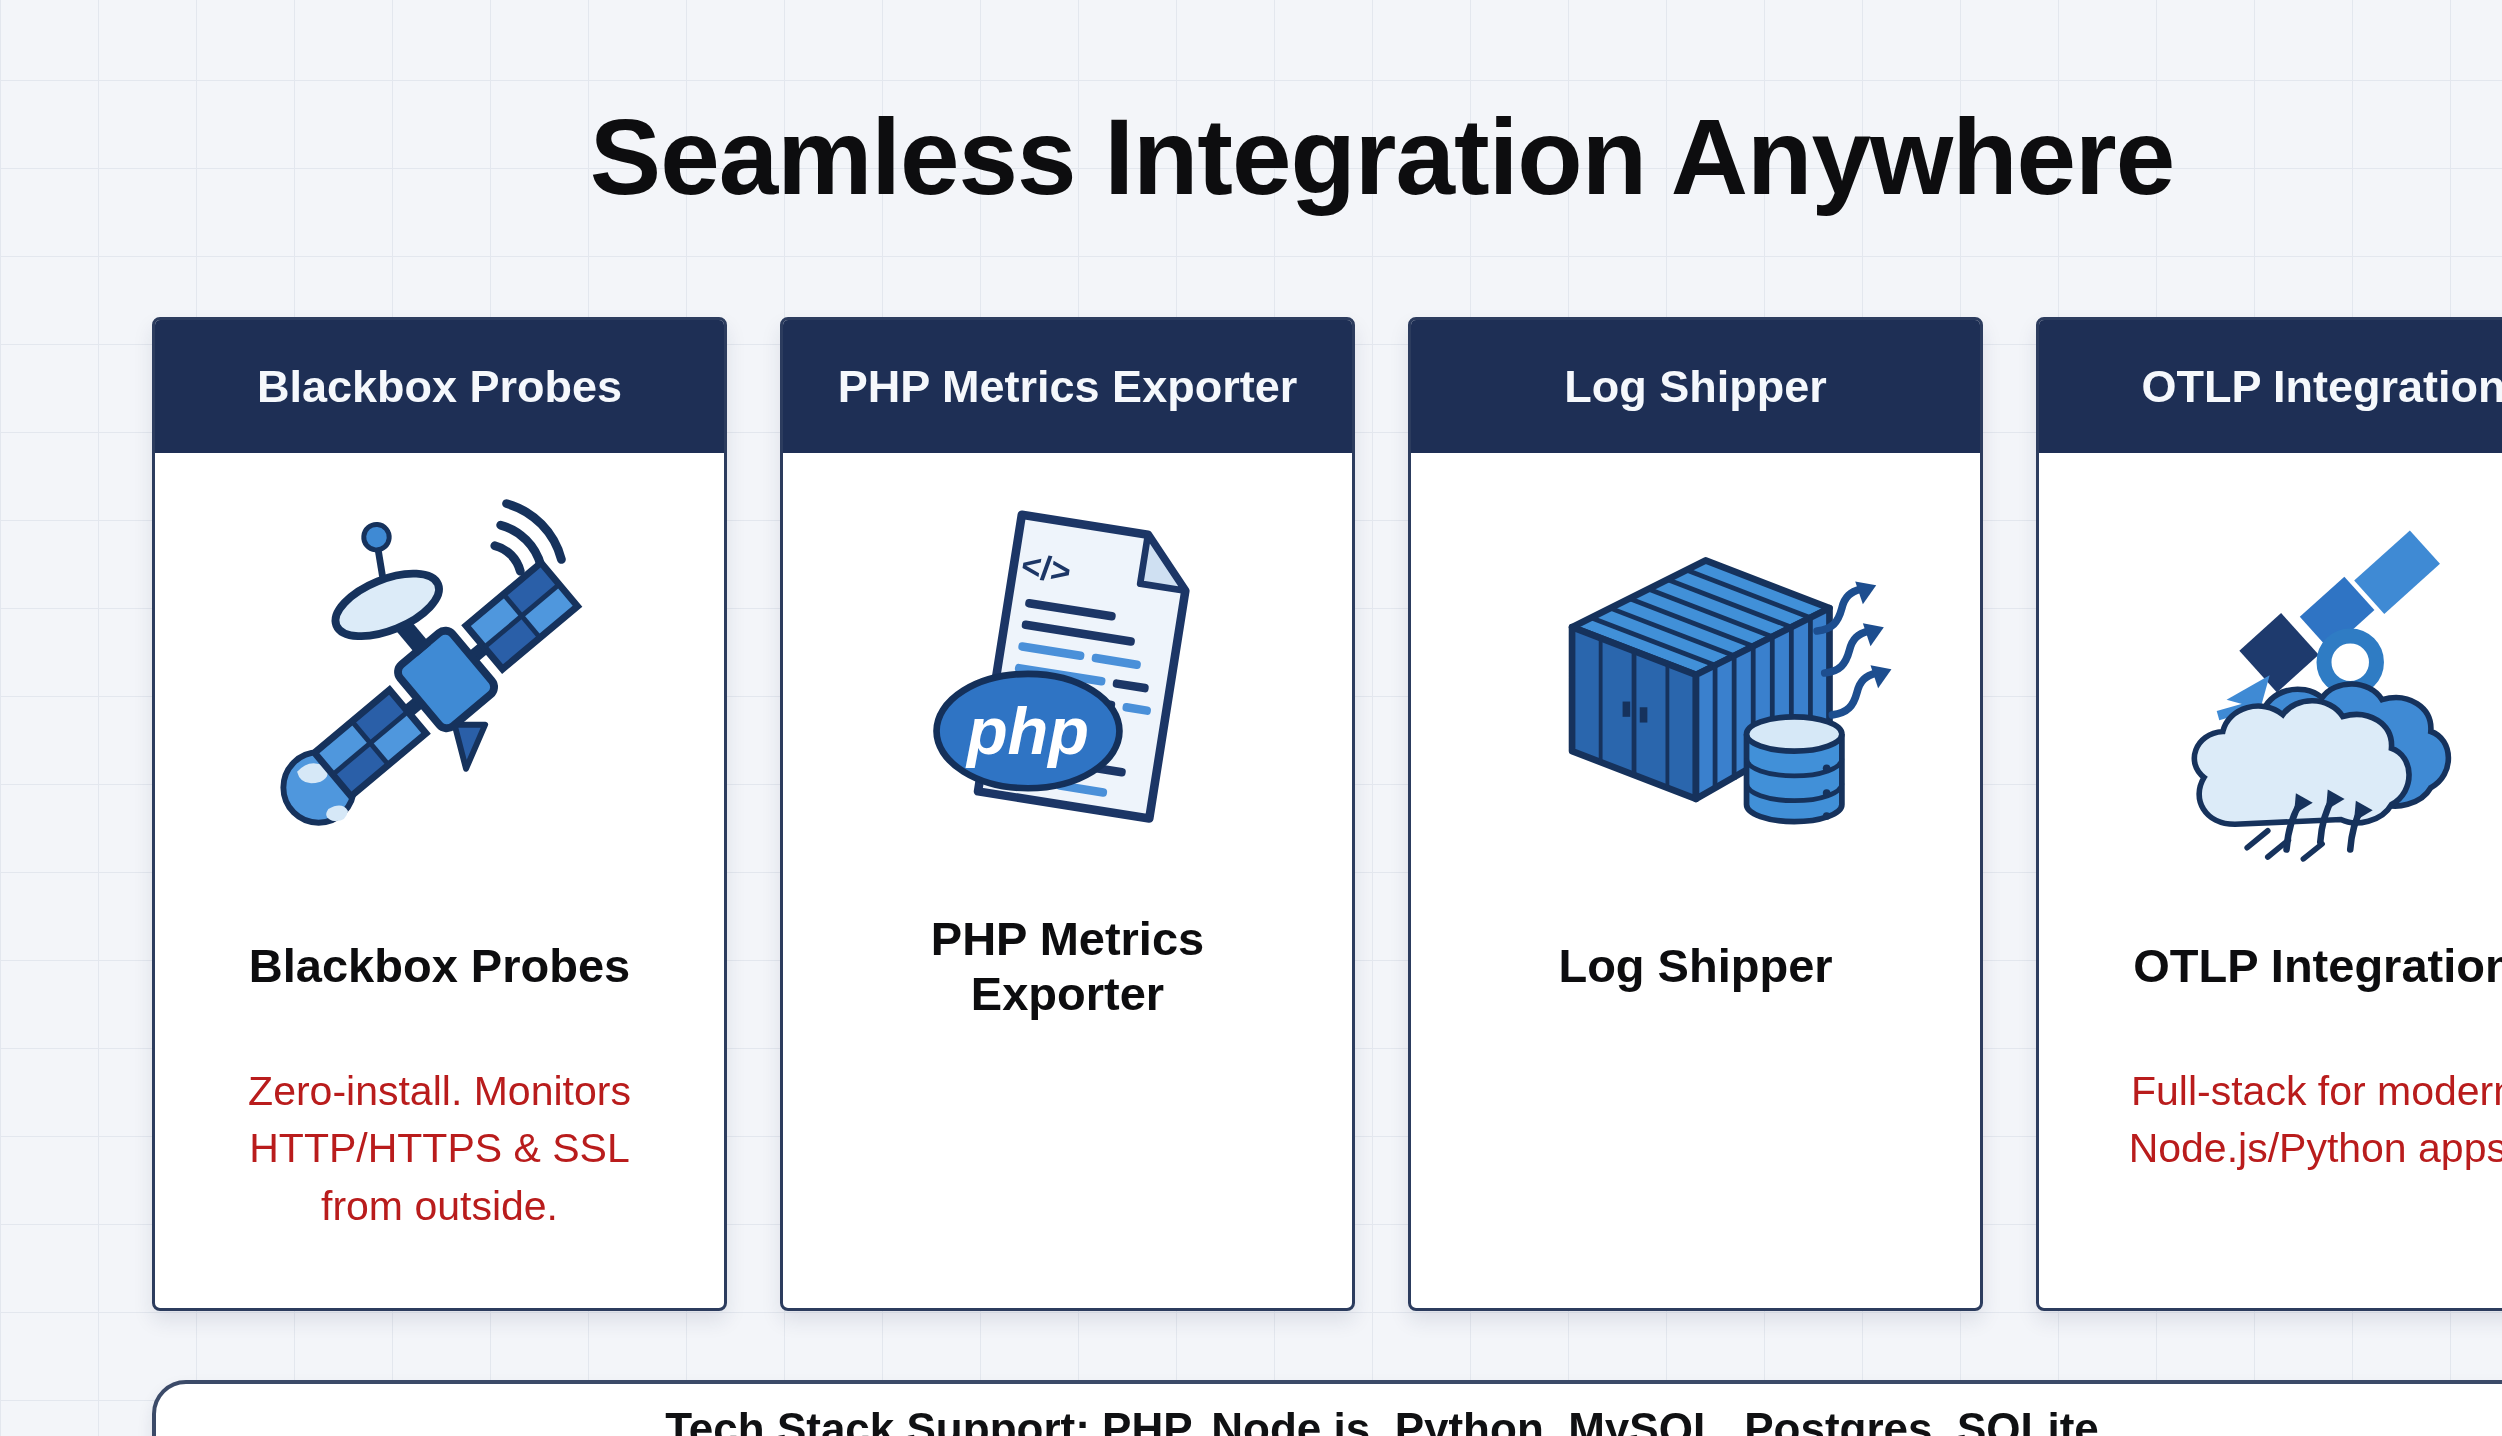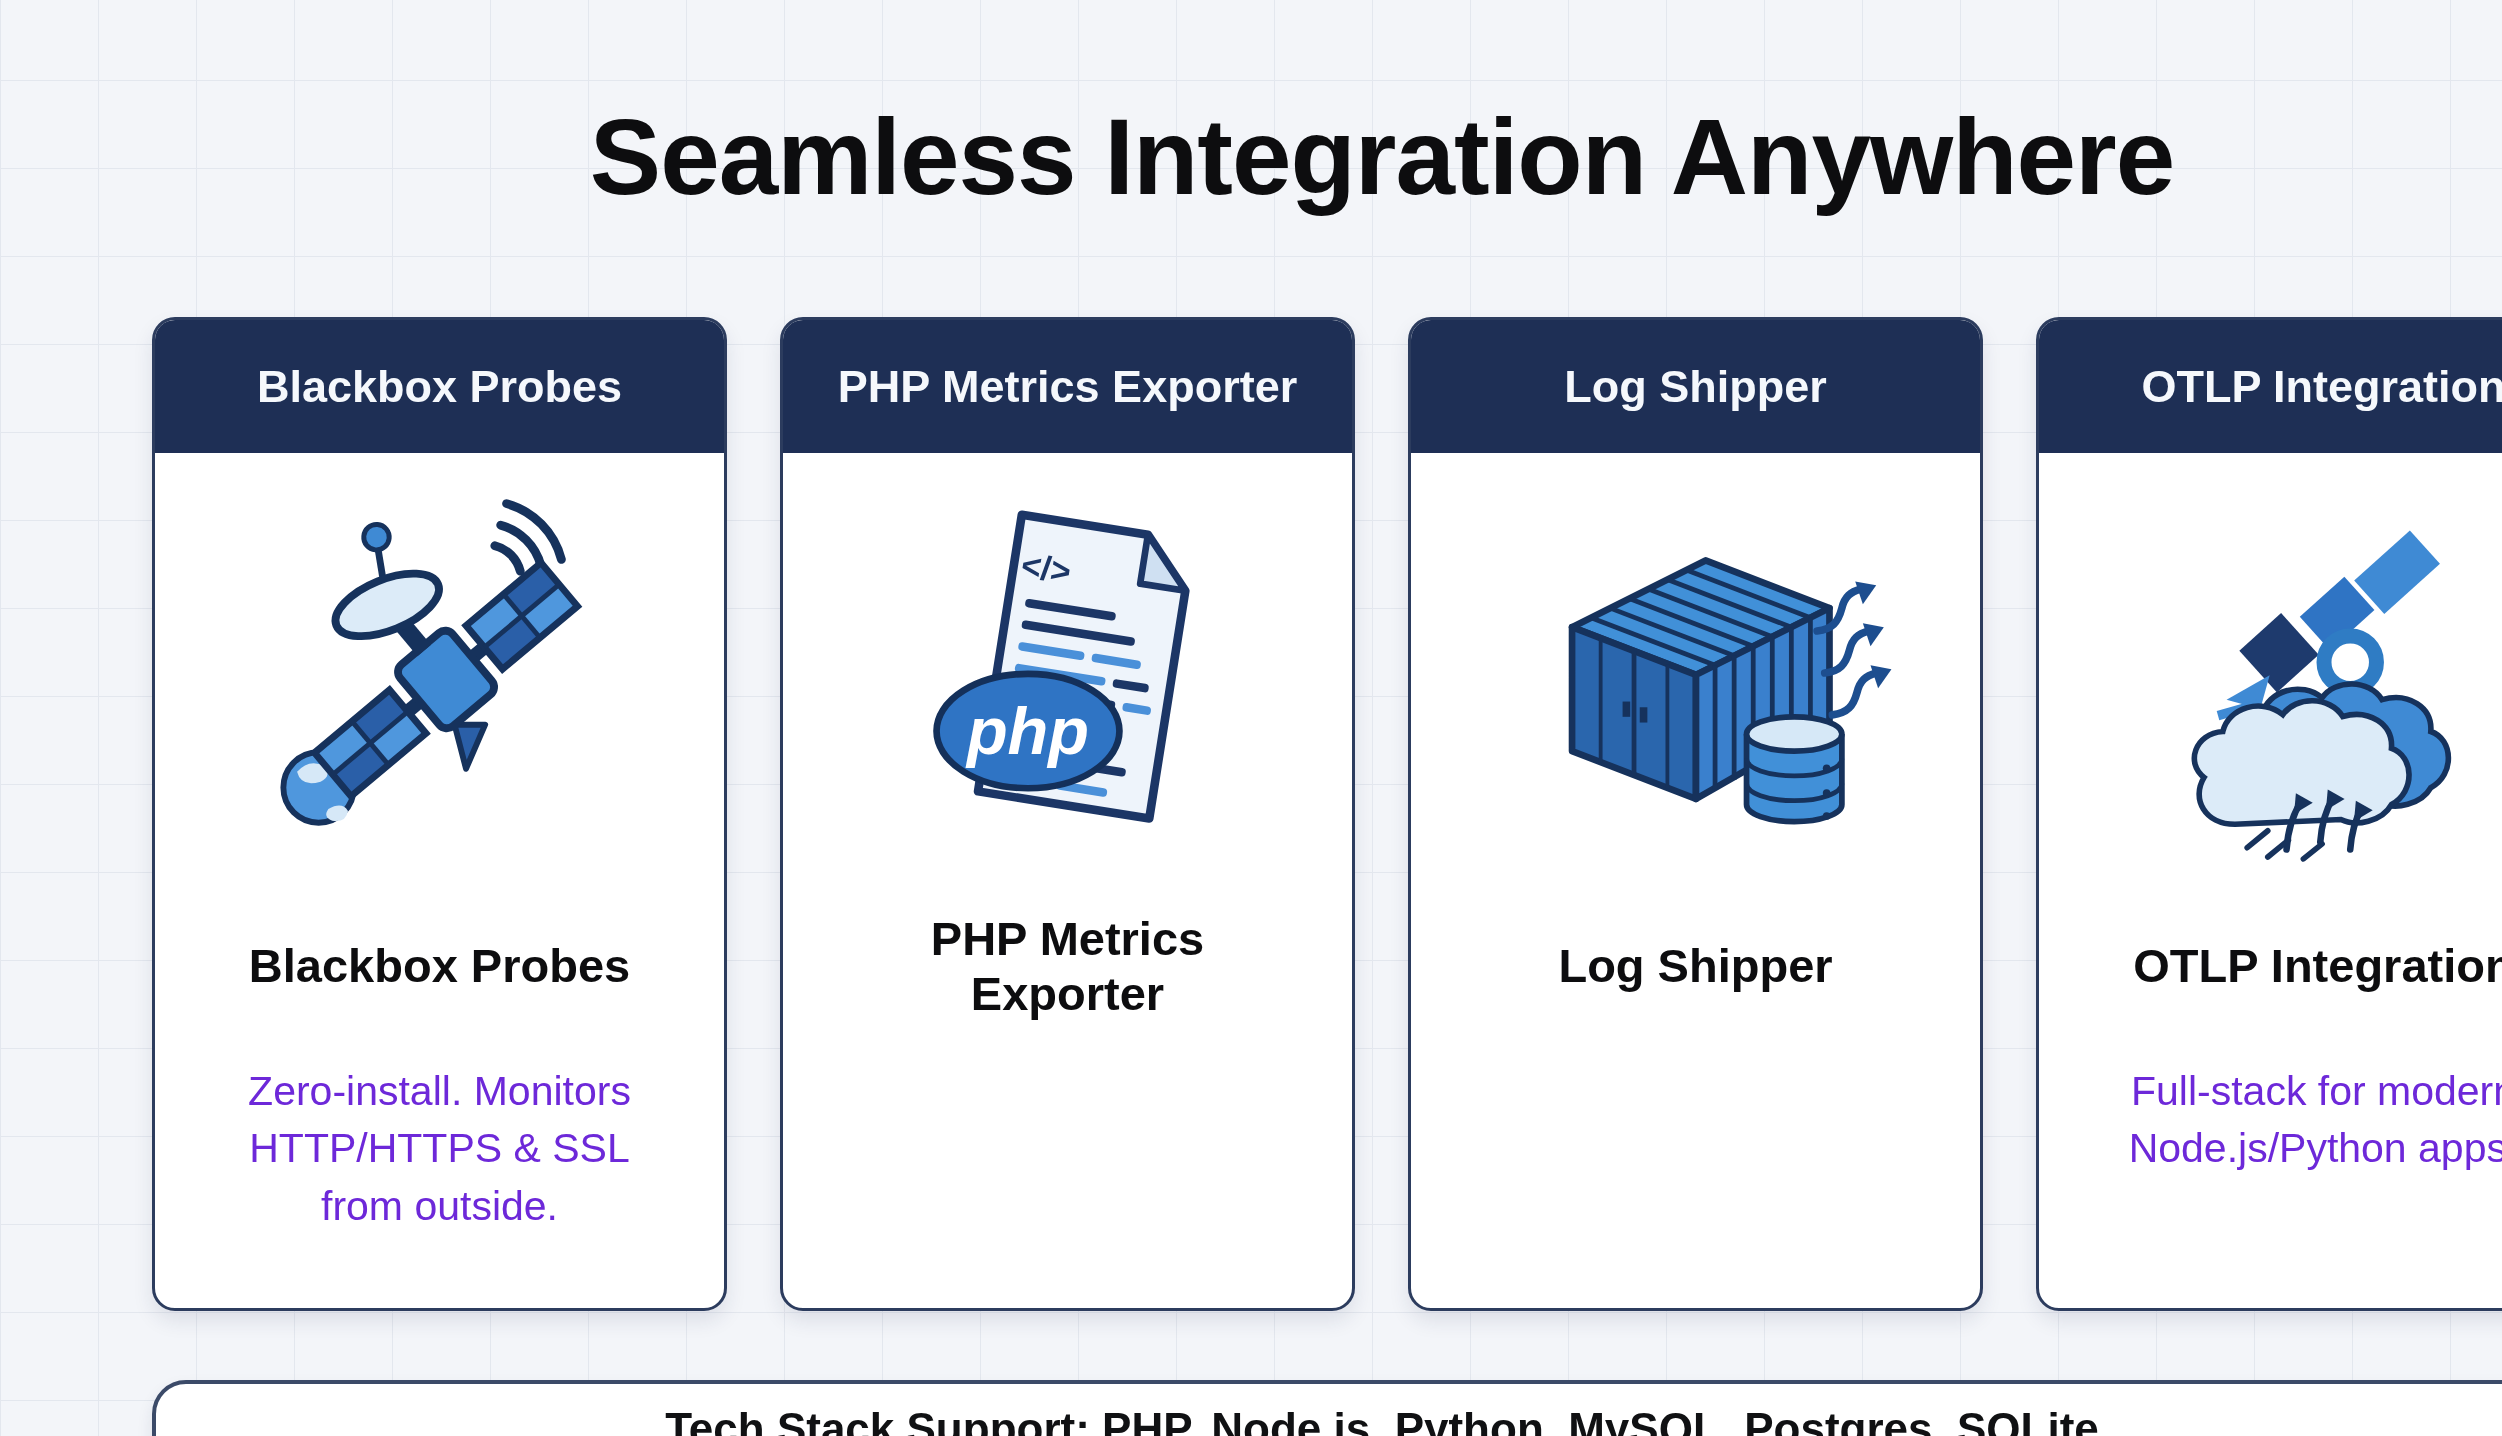--- a/index.html
+++ b/index.html
@@ -32,21 +32,21 @@
     margin-top:90px;
     display:flex;
     gap:53px;
   }
   .card {
     width:575px;
     min-width:575px;
     height:994px;
     background:#ffffff;
     border:3px solid #2c3c5e;
-    border-radius:23px;
+    border-radius:8px;
     box-shadow:0 10px 20px rgba(25,40,80,0.10);
     overflow:hidden;
     display:flex;
     flex-direction:column;
   }
   .card-header {
     height:133px;
     background:#1e2f55;
     display:flex;
     align-items:center;
@@ -77,21 +77,21 @@
     font-weight:700;
     color:#0d0d0f;
     line-height:1.18;
     white-space:pre-line;
   }
   .card-description {
     margin-top:22px;
     text-align:center;
     font-size:41px;
     font-weight:400;
-    color:#6d28d9;
+    color:#b91c1c;
     line-height:1.4;
     white-space:pre-line;
   }
   .footer-bar {
     margin-top:69px;
     width:2460px;
     height:140px;
     background:#ffffff;
     border:4px solid #3b4a68;
     border-radius:34px;

